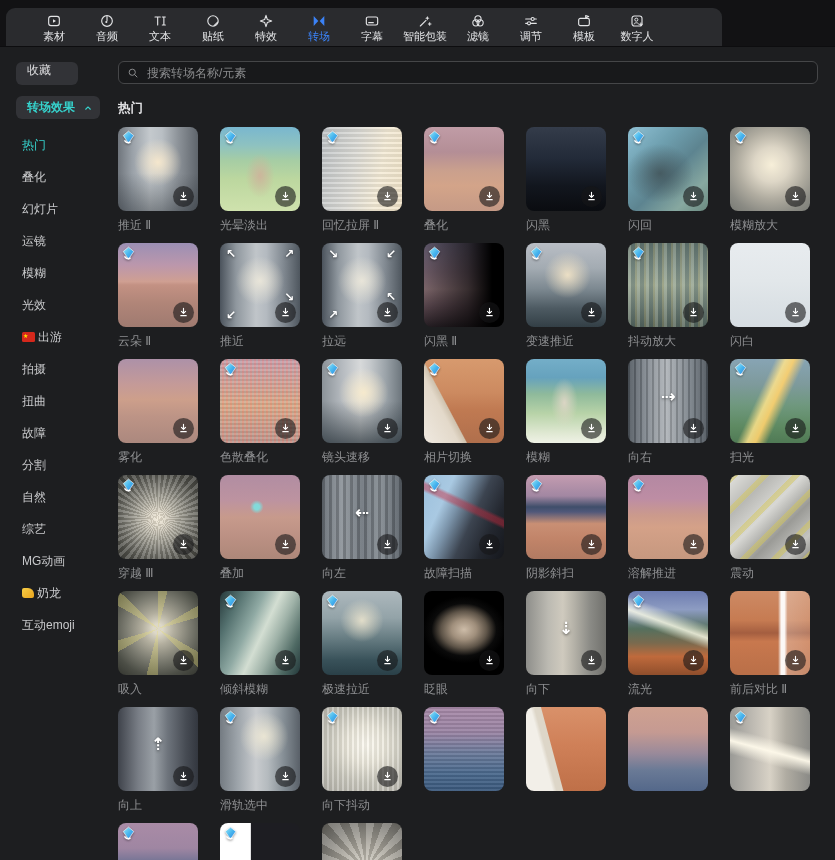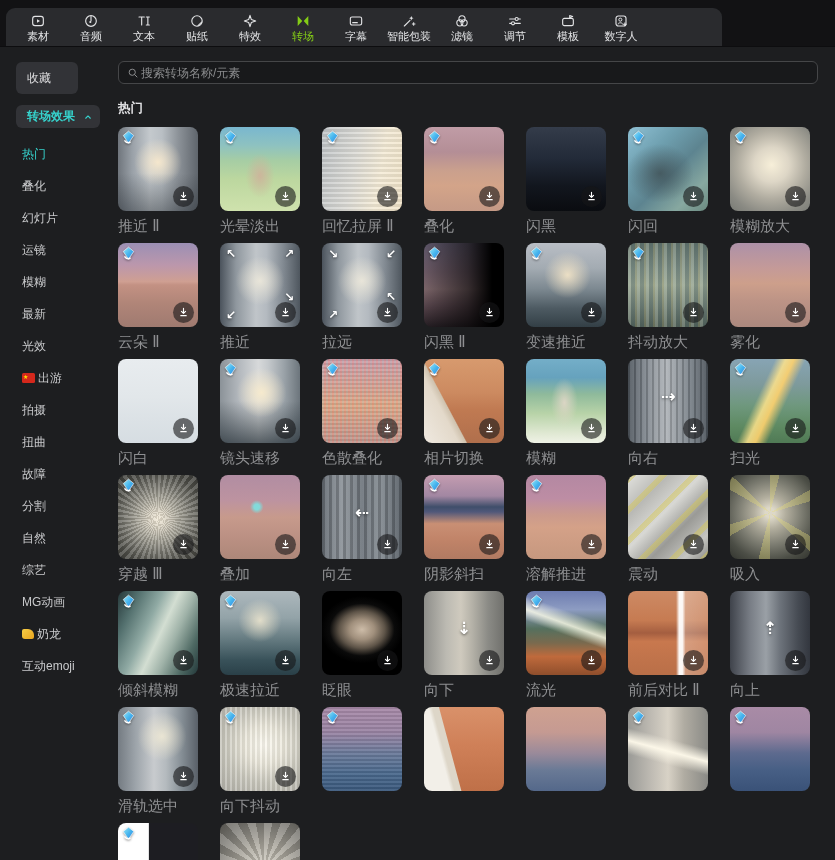--- a/index.html
+++ b/index.html
@@ -1,59 +1,59 @@
 <!DOCTYPE html>
 <html><head>
 <meta charset="utf-8">
 <style>
   html,body{margin:0;padding:0;width:835px;height:860px;overflow:hidden;background:#121214;
     font-family:"Liberation Sans","DejaVu Sans",sans-serif;}
   .window{position:relative;width:835px;height:860px;}
 
   
   .toolbar{position:absolute;left:6px;top:8px;width:716px;height:38px;background:#2a2b2e;
-    border-radius:9px 9px 0 0;display:flex;align-items:center;padding-left:8px;box-sizing:border-box;gap:5px;}
+    border-radius:9px 9px 0 0;display:flex;align-items:center;padding-left:24px;box-sizing:border-box;gap:5px;}
   .tb-item{min-width:44px;height:34px;display:flex;flex-direction:column;align-items:center;justify-content:center;
     gap:2px;color:#e3e4e6;cursor:pointer;padding:0 2px;}
-  .tb-item.active{color:#84cc16;}
+  .tb-item.active{color:#3b82f6;}
   .tb-icon{width:16px;height:16px;display:block;}
   .tb-label{font-size:11px;line-height:11px;white-space:nowrap;}
 
   
   .content{position:absolute;left:0;top:46px;width:835px;height:814px;background:#1d1e20;border-top:1px solid #0d0d0f;box-sizing:border-box;}
 
   
   .sidebar{position:absolute;left:8px;top:0;width:102px;height:100%;}
-  .fav-btn{margin:15px 0 0 8px;width:62px;height:32px;background:#323337;border-radius:6px;
-    display:flex;align-items:center;padding:0 0 0 11px;color:#dcdcde;font-size:12px;cursor:pointer;box-sizing:border-box;}
+  .fav-btn{margin:15px 0 0 8px;width:62px;height:23px;background:#323337;border-radius:6px;
+    display:flex;padding:0 0 0 11px;color:#dcdcde;font-size:12px;cursor:pointer;box-sizing:border-box;}
   .group-btn{margin:11px 0 0 8px;width:84px;height:23px;background:#323337;border-radius:6px;
     display:flex;align-items:center;justify-content:space-between;padding:0 7px 0 11px;color:#36d3cd;
     font-size:12px;font-weight:bold;cursor:pointer;box-sizing:border-box;}
   .chev{width:10px;height:10px;color:#36d3cd;}
   .cats{margin-top:10px;}
   .cat{height:32px;display:flex;align-items:center;padding-left:14px;font-size:12px;color:#c9cacc;cursor:pointer;white-space:nowrap;}
   .cat.active{color:#36d3cd;}
   .flag{width:13px;height:10px;background:#d5281c;border-radius:1.5px;display:inline-block;position:relative;margin-right:3px;flex:none;}
   .flag::after{content:"★";color:#ffde00;font-size:6px;line-height:6px;position:absolute;left:1px;top:1px;}
   .cheese{width:12px;height:10px;background:linear-gradient(135deg,#f8ce46,#e8a41e);border-radius:2px 6px 2px 3px;
     display:inline-block;margin-right:3px;flex:none;}
 
   
   .main{position:absolute;left:118px;top:0;width:700px;height:100%;}
   .searchbar{margin-top:14px;height:23px;background:#18191b;border:1px solid #454648;border-radius:6px;
-    display:flex;align-items:center;padding:0 8px;box-sizing:border-box;}
+    display:flex;align-items:center;padding:0 8px;gap:6px;box-sizing:border-box;}
   .sicon{width:12px;height:12px;color:#8a8b8d;flex:none;}
   .sinput{flex:1;background:transparent;border:none;outline:none;color:#d8d8da;font-size:12px;
     font-family:"Liberation Sans","DejaVu Sans",sans-serif;}
   .sinput::placeholder{color:#8a8b8d;}
   .section{margin:16px 0 0 0;font-size:12.5px;font-weight:bold;color:#e3e3e5;height:16px;line-height:16px;}
   .grid{margin-top:11px;display:grid;grid-template-columns:repeat(7,80px);column-gap:22px;row-gap:10px;}
   .cell{width:80px;cursor:pointer;}
   .thumb{position:relative;width:80px;height:84px;border-radius:8px;overflow:hidden;background:#333;}
-  .cap{margin-top:6px;height:16px;font-size:15px;color:#8e8f91;white-space:nowrap;overflow:hidden;}
+  .cap{margin-top:6px;height:16px;font-size:12px;color:#8e8f91;white-space:nowrap;overflow:hidden;}
   .vip{position:absolute;left:3px;top:3px;width:15px;height:15px;filter:drop-shadow(0 1px 1px rgba(0,0,0,.4));}
   .dl{position:absolute;right:4px;bottom:4px;width:21px;height:21px;border-radius:50%;
     background:rgba(22,22,24,.60);display:flex;align-items:center;justify-content:center;}
   .dl svg{width:13px;height:13px;}
   .ar{position:absolute;color:#fff;font-size:12px;font-weight:bold;text-shadow:0 1px 3px rgba(0,0,0,.55);line-height:12px;}
   .ar.tl{left:6px;top:5px}.ar.tr{right:6px;top:5px}.ar.bl{left:6px;bottom:6px}.ar.br2{right:6px;bottom:24px}
   .ar.mid{left:50%;top:45%;transform:translate(-50%,-50%);font-size:17px;}
 
   
   .art-city-warm{background:linear-gradient(180deg,rgba(40,46,52,0) 55%,rgba(40,46,52,.45) 100%),radial-gradient(circle at 50% 42%,rgba(248,233,205,.95) 0%,rgba(248,233,205,0) 38%),linear-gradient(90deg,#6f757c 0%,#9aa1a8 18%,#c4c9cd 40%,#b9bfc4 55%,#8d9399 75%,#5f656c 100%);}
@@ -278,23 +278,20 @@
           <div class="cat">
             <span>幻灯片</span>
           </div>
           <div class="cat">
             <span>运镜</span>
           </div>
           <div class="cat">
             <span>模糊</span>
           </div>
           <div class="cat">
-            <span>最新</span>
-          </div>
-          <div class="cat">
             <span>光效</span>
           </div>
           <div class="cat">
             <span class="flag"></span>
             <span>出游</span>
           </div>
           <div class="cat">
             <span>拍摄</span>
           </div>
           <div class="cat">
@@ -495,64 +492,64 @@
               </svg>
               <span class="dl">
                 <svg>
                   <use href="#icon-download"></use>
                 </svg>
               </span>
             </div>
             <div class="cap">抖动放大</div>
           </div>
           <div class="cell">
+            <div class="thumb art-white-sea">
+              <span class="dl">
+                <svg>
+                  <use href="#icon-download"></use>
+                </svg>
+              </span>
+            </div>
+            <div class="cap">闪白</div>
+          </div>
+          <div class="cell">
             <div class="thumb art-mist-sunset">
               <span class="dl">
                 <svg>
                   <use href="#icon-download"></use>
                 </svg>
               </span>
             </div>
             <div class="cap">雾化</div>
           </div>
           <div class="cell">
-            <div class="thumb art-white-sea">
-              <span class="dl">
-                <svg>
-                  <use href="#icon-download"></use>
-                </svg>
-              </span>
-            </div>
-            <div class="cap">闪白</div>
+            <div class="thumb art-chroma-sunset">
+              <svg class="vip">
+                <use href="#icon-gem"></use>
+              </svg>
+              <span class="dl">
+                <svg>
+                  <use href="#icon-download"></use>
+                </svg>
+              </span>
+            </div>
+            <div class="cap">色散叠化</div>
           </div>
           <div class="cell">
             <div class="thumb art-city-street2">
               <svg class="vip">
                 <use href="#icon-gem"></use>
               </svg>
               <span class="dl">
                 <svg>
                   <use href="#icon-download"></use>
                 </svg>
               </span>
             </div>
             <div class="cap">镜头速移</div>
-          </div>
-          <div class="cell">
-            <div class="thumb art-chroma-sunset">
-              <svg class="vip">
-                <use href="#icon-gem"></use>
-              </svg>
-              <span class="dl">
-                <svg>
-                  <use href="#icon-download"></use>
-                </svg>
-              </span>
-            </div>
-            <div class="cap">色散叠化</div>
           </div>
           <div class="cell">
             <div class="thumb art-page-flip">
               <svg class="vip">
                 <use href="#icon-gem"></use>
               </svg>
               <span class="dl">
                 <svg>
                   <use href="#icon-download"></use>
                 </svg>
@@ -620,20 +617,33 @@
           <div class="cell">
             <div class="thumb art-mirror-city2">
               <span class="ar mid">⇠</span>
               <span class="dl">
                 <svg>
                   <use href="#icon-download"></use>
                 </svg>
               </span>
             </div>
             <div class="cap">向左</div>
+          </div>
+          <div class="cell">
+            <div class="thumb art-glitch-figure">
+              <svg class="vip">
+                <use href="#icon-gem"></use>
+              </svg>
+              <span class="dl">
+                <svg>
+                  <use href="#icon-download"></use>
+                </svg>
+              </span>
+            </div>
+            <div class="cap">故障扫描</div>
           </div>
           <div class="cell">
             <div class="thumb art-shadow-sweep">
               <svg class="vip">
                 <use href="#icon-gem"></use>
               </svg>
               <span class="dl">
                 <svg>
                   <use href="#icon-download"></use>
                 </svg>

